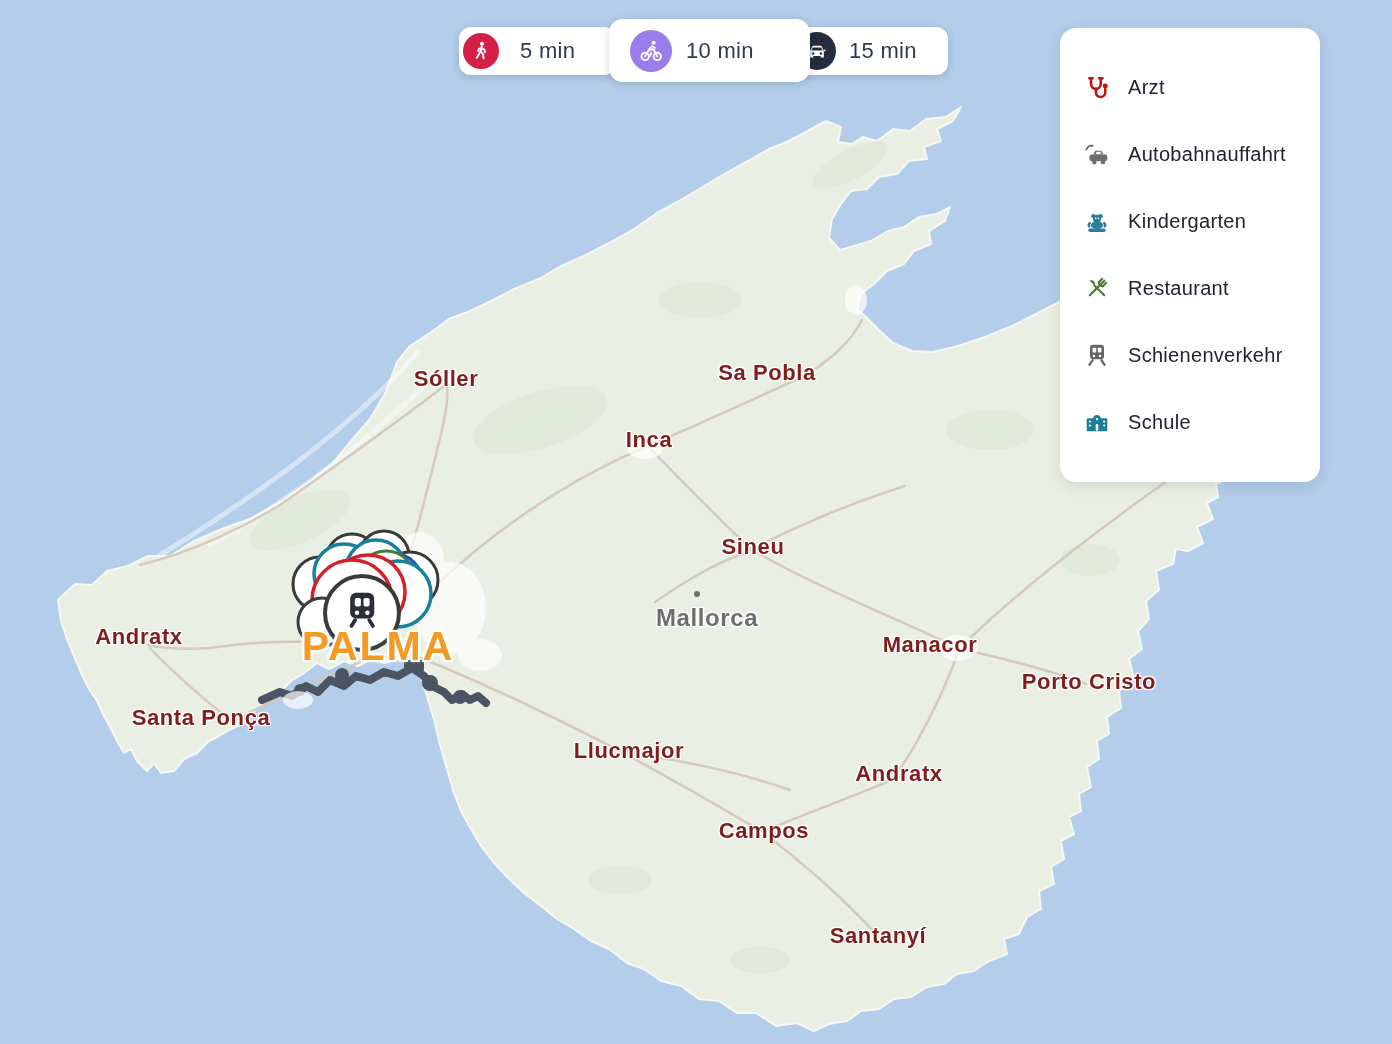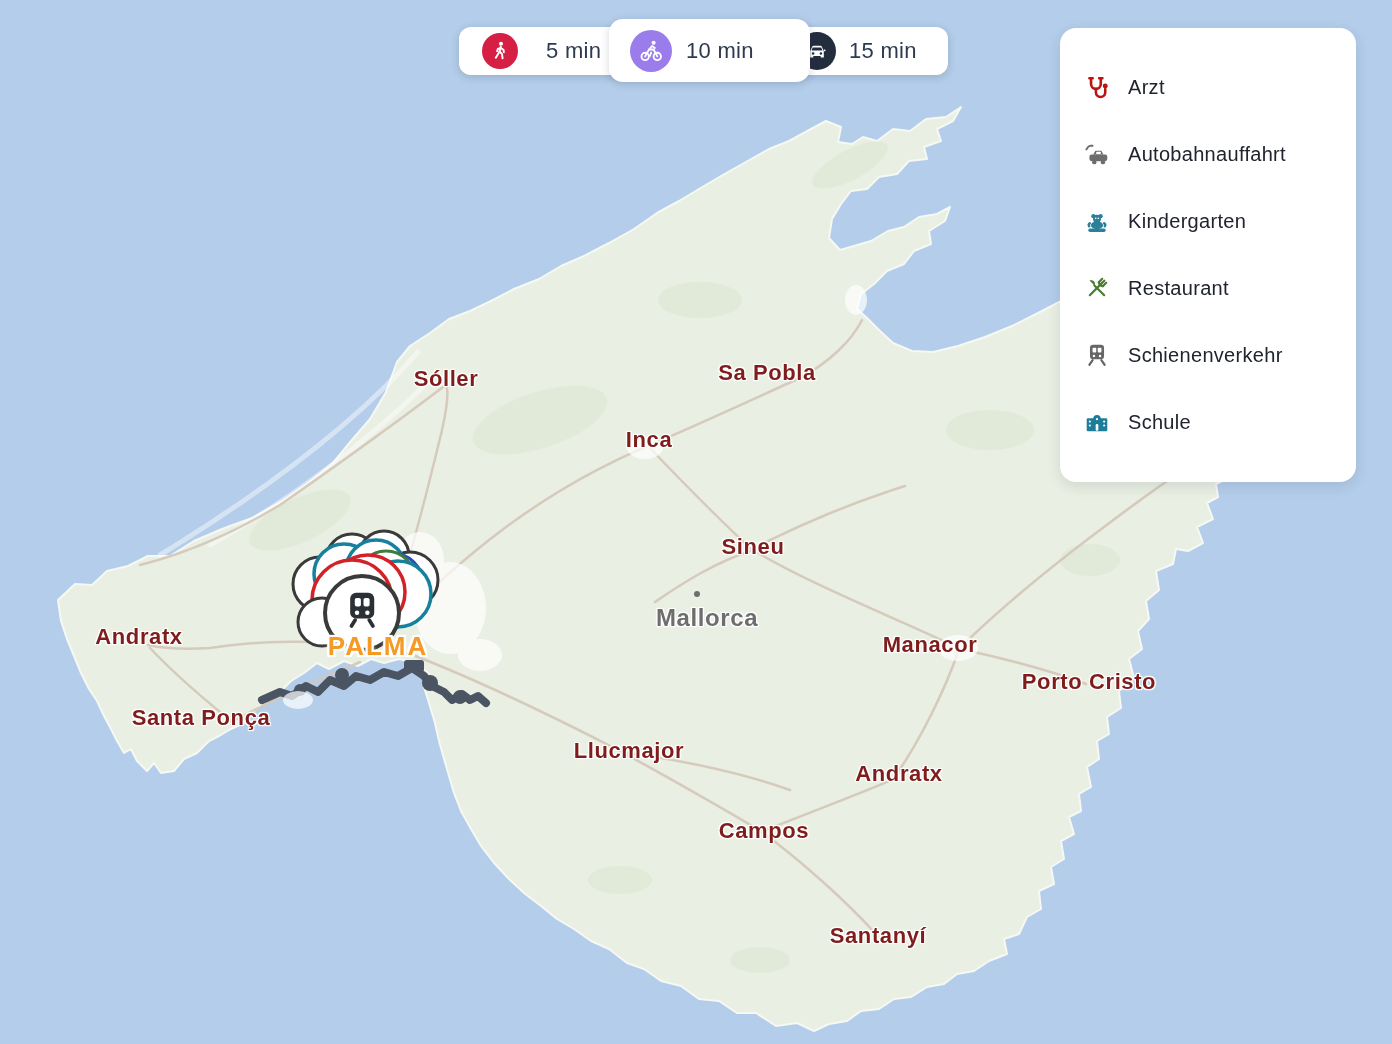--- a/index.html
+++ b/index.html
@@ -9,42 +9,42 @@
   .map svg{position:absolute;left:0;top:0;}
 
   
   .map-label{
     position:absolute;transform:translate(-50%,-50%);
     color:#7f1d1d;font-size:22px;font-weight:600;letter-spacing:.6px;white-space:nowrap;
     text-shadow:0 0 3px #fff,0 0 3px #fff,1px 1px 0 #fff,-1px -1px 0 #fff,1px -1px 0 #fff,-1px 1px 0 #fff;
     pointer-events:none;
   }
   .map-label.bold{color:#6E6E6E;font-weight:700;font-size:24px;padding-left:20px;}
-  .map-label.palma{color:#F59B25;font-weight:800;font-size:26px;letter-spacing:2px;
+  .map-label.palma{color:#F59B25;font-weight:800;font-size:41px;letter-spacing:2px;
     text-shadow:0 0 4px #fff,0 0 4px #fff,2px 2px 0 #fff,-2px -2px 0 #fff,2px -2px 0 #fff,-2px 2px 0 #fff;
     z-index:6;}
   .city-dot{position:absolute;width:6px;height:6px;border-radius:50%;background:#6E6E6E;transform:translate(-50%,-50%);}
 
   
   .pill{
     position:absolute;background:#fff;display:flex;align-items:center;
     box-shadow:0 2px 8px rgba(30,40,60,.18);z-index:10;
   }
   .pill .badge{border-radius:50%;flex:0 0 auto;display:flex;align-items:center;justify-content:center;}
   .pill .time{color:#2D3A50;font-size:22px;font-weight:500;letter-spacing:.3px;}
-  .pill-walk{left:459px;top:27px;width:153px;height:48px;border-radius:12px;padding-left:23px;gap:28px;}
+  .pill-walk{left:459px;top:27px;width:153px;height:48px;border-radius:12px;padding-left:4px;gap:21px;}
   .pill-bike{left:609px;top:19px;width:180px;height:63px;border-radius:14px;padding-left:21px;gap:14px;z-index:11;}
   .pill-car{left:785px;top:27px;width:150px;height:48px;border-radius:12px;padding-left:13px;gap:13px;}
   .badge-walk{width:36px;height:36px;background:#D61F45;}
   .badge-bike{width:42px;height:42px;background:#9B7CEB;}
   .badge-car{width:38px;height:38px;background:#242D3E;}
 
   
   .legend{
-    position:absolute;left:1060px;top:28px;width:296px;height:454px;background:#fff;
+    position:absolute;left:1060px;top:28px;width:260px;height:454px;background:#fff;
     border-radius:16px;box-shadow:0 4px 14px rgba(30,40,60,.12);z-index:10;
     display:flex;flex-direction:column;justify-content:space-evenly;padding:6px 0;
     box-sizing:border-box;
   }
   .legend-row{display:flex;align-items:center;gap:18px;padding-left:24px;cursor:pointer;}
   .legend-row .licon{width:26px;height:26px;flex:0 0 auto;display:flex;align-items:center;justify-content:center;}
   .legend-row .llabel{color:#20242E;font-size:20px;font-weight:500;letter-spacing:.3px;}
 
   
   .cluster{position:absolute;left:0;top:0;z-index:5;}

